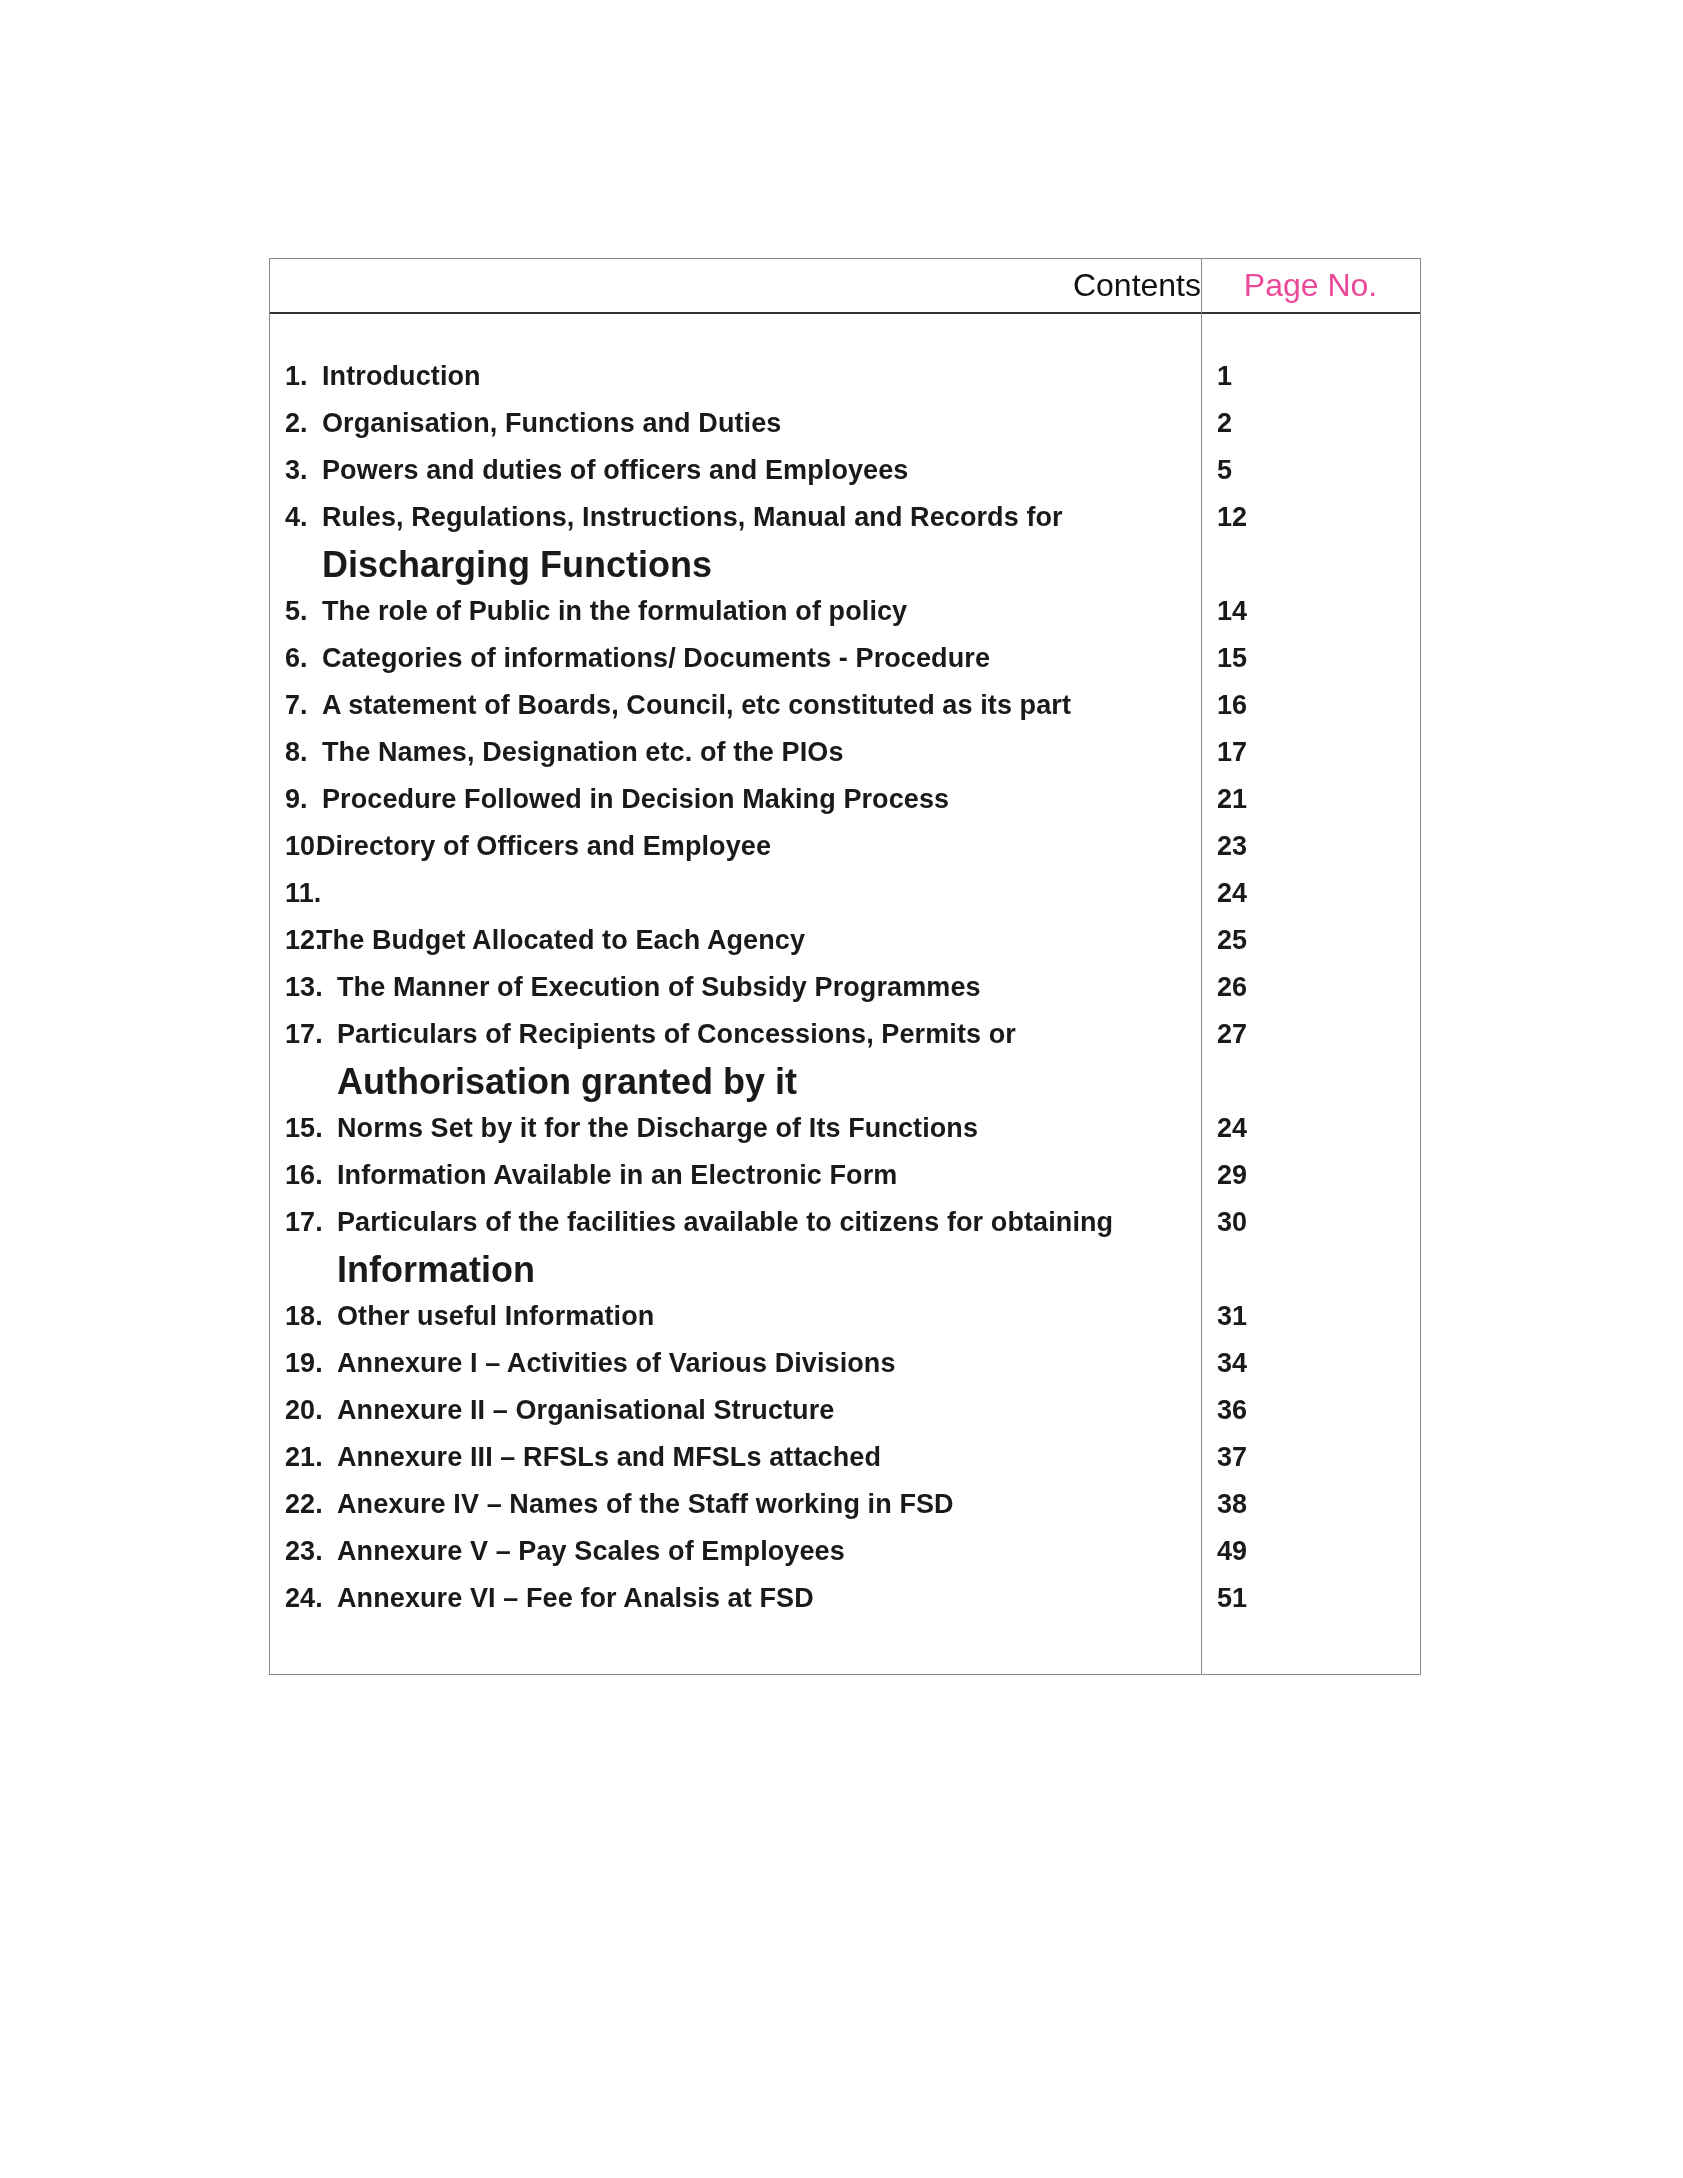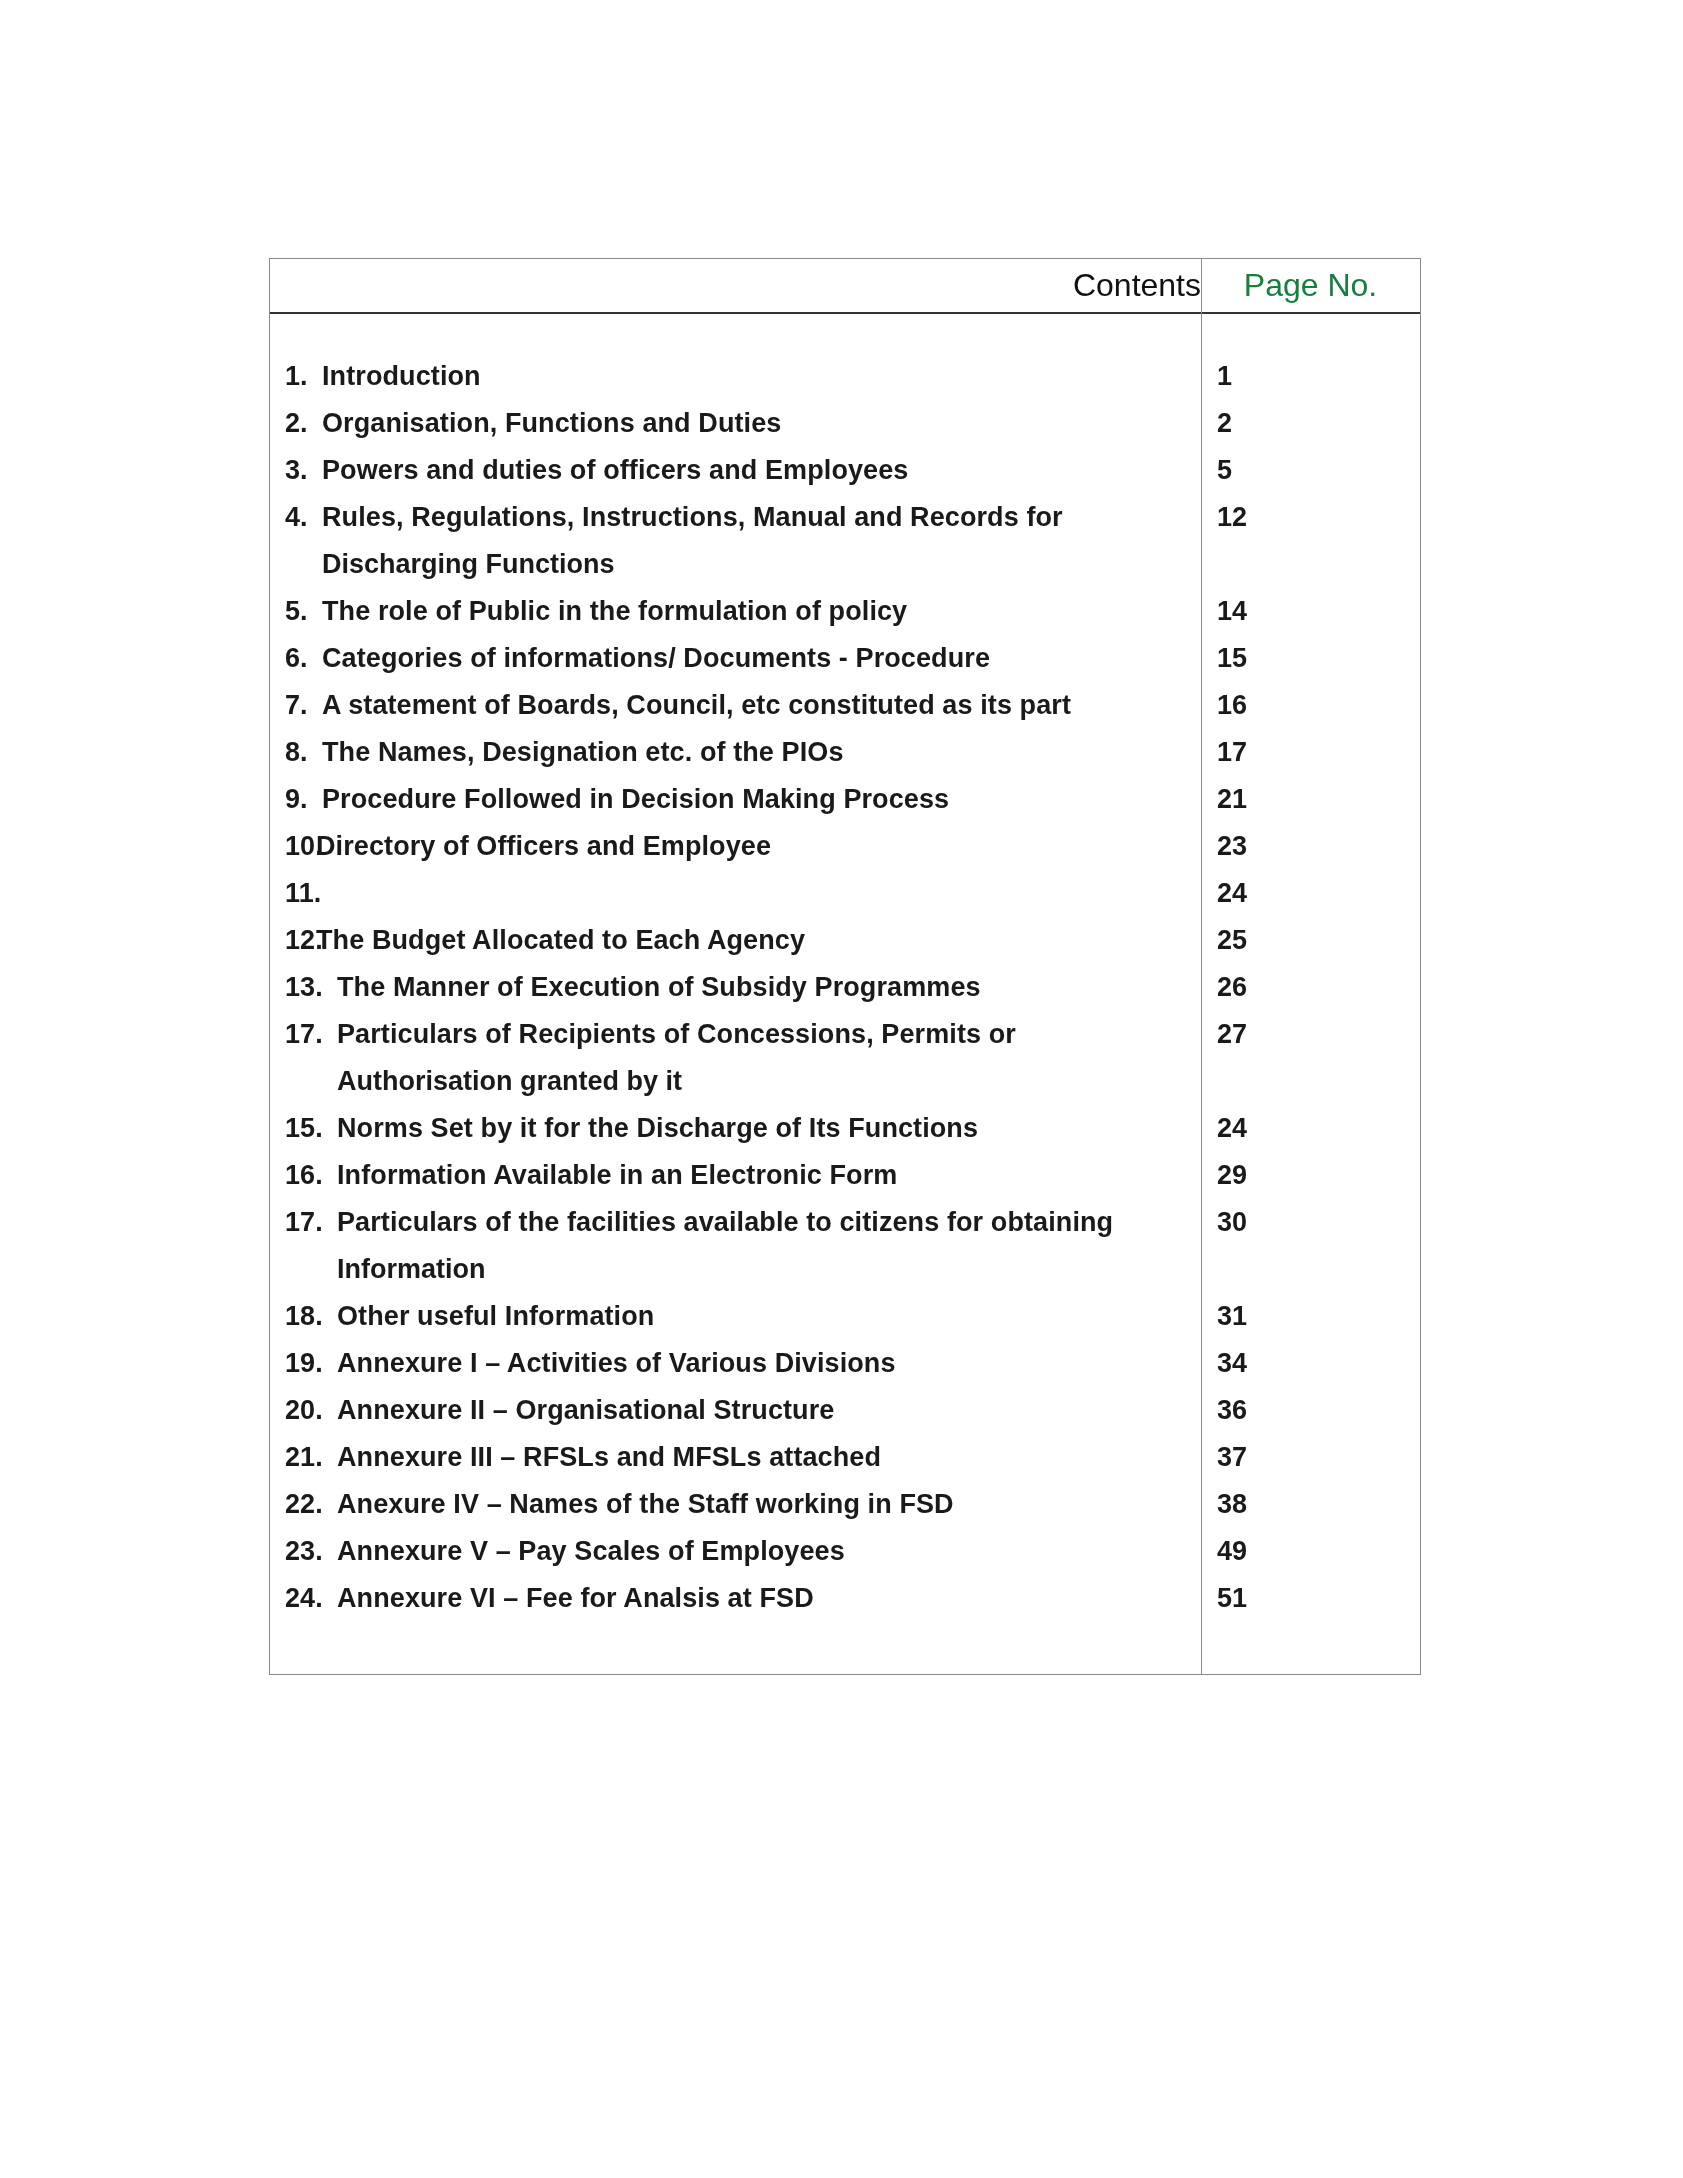--- a/index.html
+++ b/index.html
@@ -1,30 +1,30 @@
 <!DOCTYPE html>
 <html><head>
 <meta charset="utf-8">
 <style>
   html, body { margin: 0; padding: 0; background: #ffffff; }
   body { width: 1683px; height: 2178px; position: relative; font-family: "Liberation Sans", sans-serif; color: #1a1a1a; }
   .toc-table { position: absolute; left: 269px; top: 258px; width: 1152px; height: 1417px; border: 1.5px solid #8a8a8a; box-sizing: border-box; }
   .header-row { position: absolute; left: 0; top: 0; right: 0; height: 53px; border-bottom: 2px solid #333; }
   .col-divider { position: absolute; left: 931px; top: 0; bottom: 0; border-left: 1.5px solid #8a8a8a; }
   .h-contents { position: absolute; left: 0; width: 931px; top: 0; height: 53px; line-height: 53px; text-align: right; font-size: 32px; font-weight: normal; color: #111; }
-  .h-page { position: absolute; left: 931px; right: 0; top: 0; height: 53px; line-height: 53px; text-align: center; font-size: 32px; color: #15803d; }
+  .h-page { position: absolute; left: 931px; right: 0; top: 0; height: 53px; line-height: 53px; text-align: center; font-size: 32px; color: #ec4899; }
   .entries { position: absolute; left: 0; right: 0; top: 94px; }
   .row { position: relative; height: 47px; line-height: 47px; font-size: 27px; font-weight: bold; letter-spacing: 0.1px; }
   .row .num { position: absolute; left: 15px; }
   .row .title { position: absolute; white-space: nowrap; }
   .row .page { position: absolute; left: 947px; }
   .title.i1 { left: 52px; }
   .title.i2 { left: 46px; }
   .title.i3 { left: 67px; }
-  .cont { position: relative; height: 47px; line-height: 47px; font-size: 27px; font-weight: bold; }
+  .cont { position: relative; height: 47px; line-height: 47px; font-size: 36px; font-weight: bold; }
   .cont .title { position: absolute; white-space: nowrap; }
 </style>
 </head>
 <body>
 
 <div class="toc-table">
   <div class="header-row">
     <div class="h-contents">Contents</div>
     <div class="h-page">Page No.</div>
   </div>

